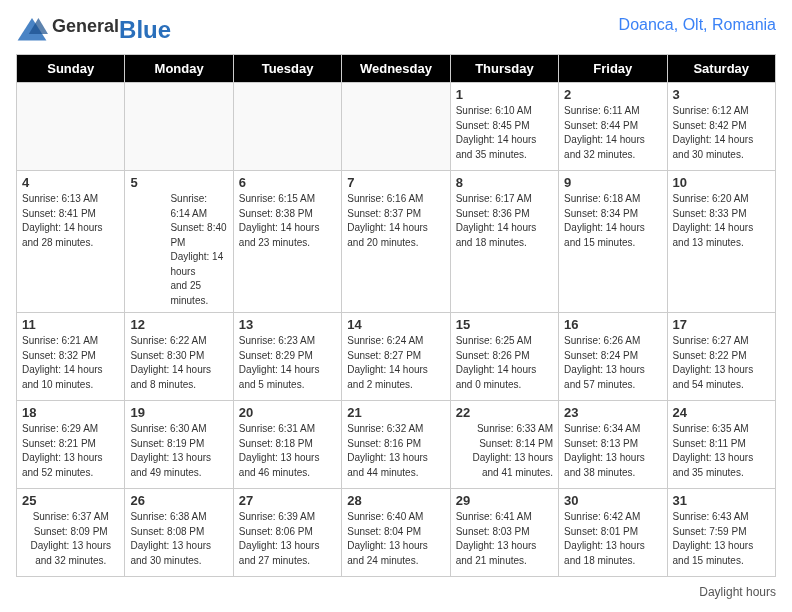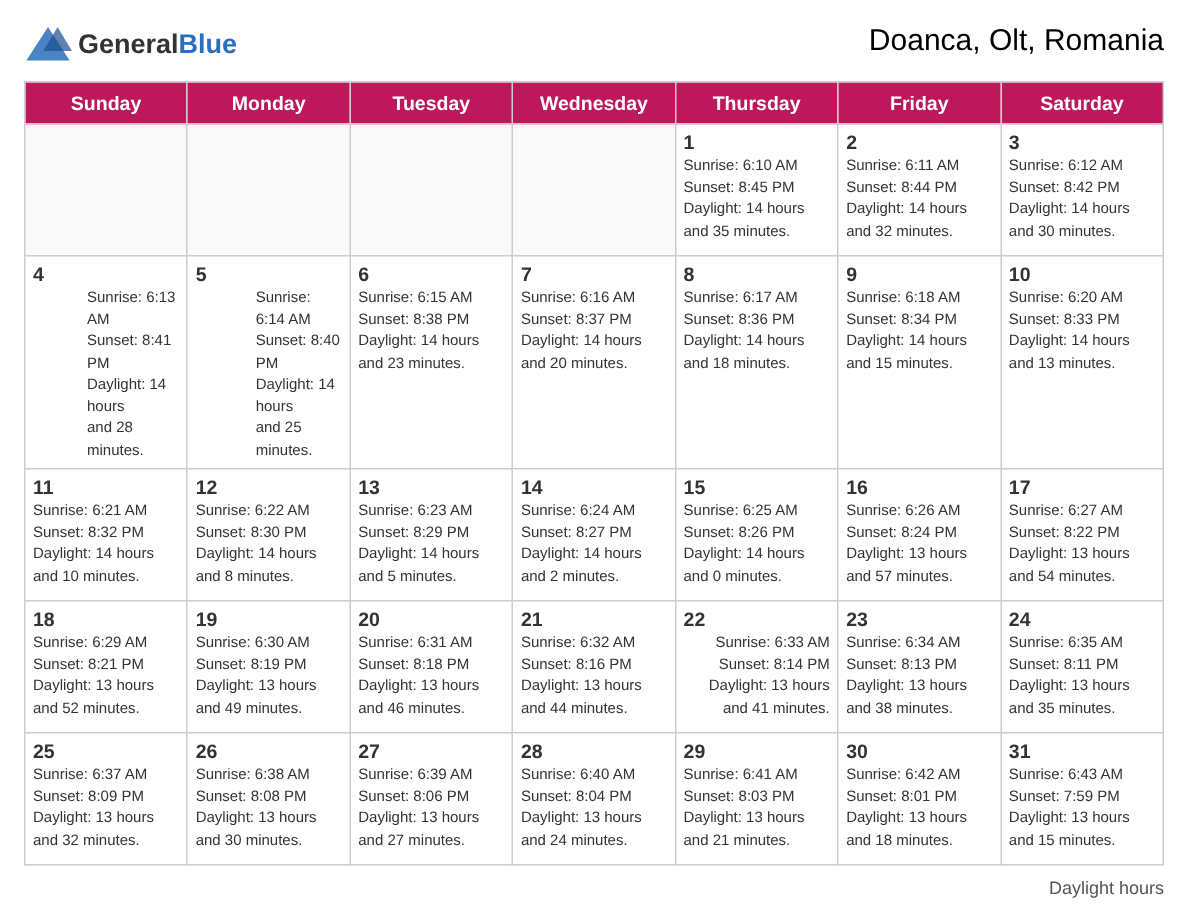--- a/index.html
+++ b/index.html
@@ -25,47 +25,47 @@
       display: flex;
       flex-direction: row;
       line-height: 1.1;
     }
     .logo-general {
       font-size: 18px;
       font-weight: bold;
       color: #333;
     }
     .logo-blue {
-      font-size: 18px;
+      font-size: 24px;
       font-weight: bold;
       color: #2a6fbb;
     }
     .logo-icon {
       width: 32px;
       height: 28px;
     }
     .title-block {
       text-align: right;
     }
     .month-year {
       font-size: 36px;
       font-weight: bold;
       color: #333;
     }
     .location {
-      font-size: 20px;
-      color: #000000;
+      font-size: 16px;
+      color: #3b82f6;
     }
     .calendar {
       width: 100%;
       border-collapse: collapse;
       table-layout: fixed;
     }
     .calendar th {
-      background: #be185d;
+      background: #000000;
       color: #fff;
       padding: 6px 4px;
       font-size: 13px;
       font-weight: bold;
       text-align: center;
       border: 1px solid #ccc;
     }
     .calendar td {
       vertical-align: top;
       border: 1px solid #ccc;
@@ -151,21 +151,21 @@
           <span class="day-num">3</span>
           <div class="day-info" style="white-space: pre-line;">Sunrise: 6:12 AM
 Sunset: 8:42 PM
 Daylight: 14 hours
 and 30 minutes.</div>
         </td>
       </tr>
       <tr>
         <td>
           <span class="day-num">4</span>
-          <div class="day-info" style="white-space: pre-line; margin-left: 36px;">Sunrise: 6:13 AM
+          <div class="day-info" style="white-space: pre-line;">Sunrise: 6:13 AM
 Sunset: 8:41 PM
 Daylight: 14 hours
 and 28 minutes.</div>
         </td>
         <td>
           <span class="day-num">5</span>
           <div class="day-info" style="white-space: pre-line; margin-left: 40px;">Sunrise: 6:14 AM
 Sunset: 8:40 PM
 Daylight: 14 hours
 and 25 minutes.</div>
@@ -304,21 +304,21 @@
           <span class="day-num">24</span>
           <div class="day-info" style="white-space: pre-line;">Sunrise: 6:35 AM
 Sunset: 8:11 PM
 Daylight: 13 hours
 and 35 minutes.</div>
         </td>
       </tr>
       <tr>
         <td>
           <span class="day-num">25</span>
-          <div class="day-info" style="white-space: pre-line;">Sunrise: 6:37 AM
+          <div class="day-info" style="white-space: pre-line; text-align: center;">Sunrise: 6:37 AM
 Sunset: 8:09 PM
 Daylight: 13 hours
 and 32 minutes.</div>
         </td>
         <td>
           <span class="day-num">26</span>
           <div class="day-info" style="white-space: pre-line;">Sunrise: 6:38 AM
 Sunset: 8:08 PM
 Daylight: 13 hours
 and 30 minutes.</div>

